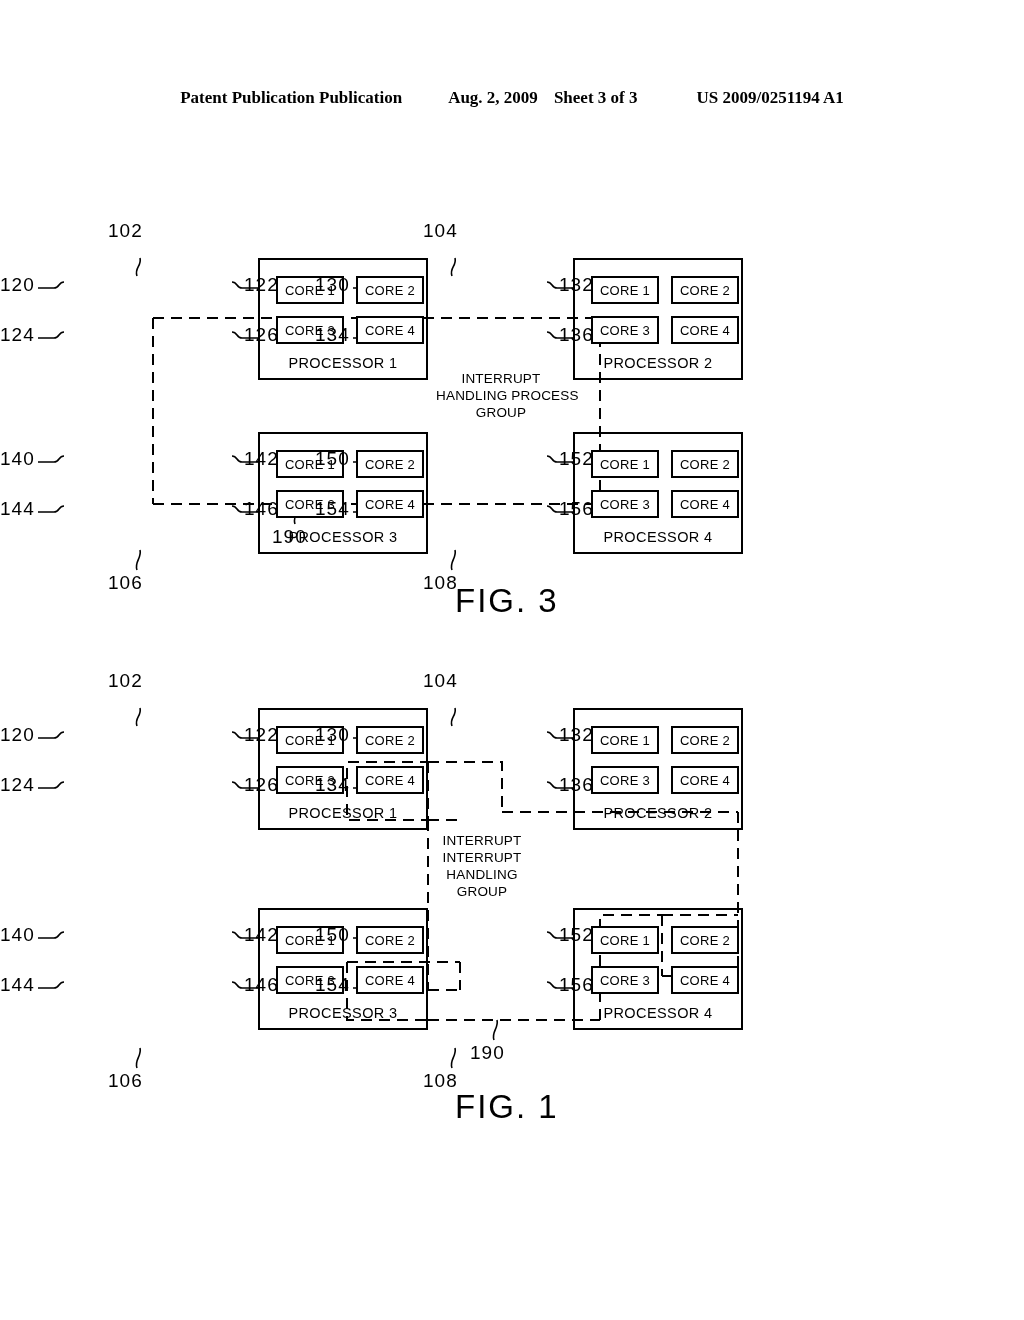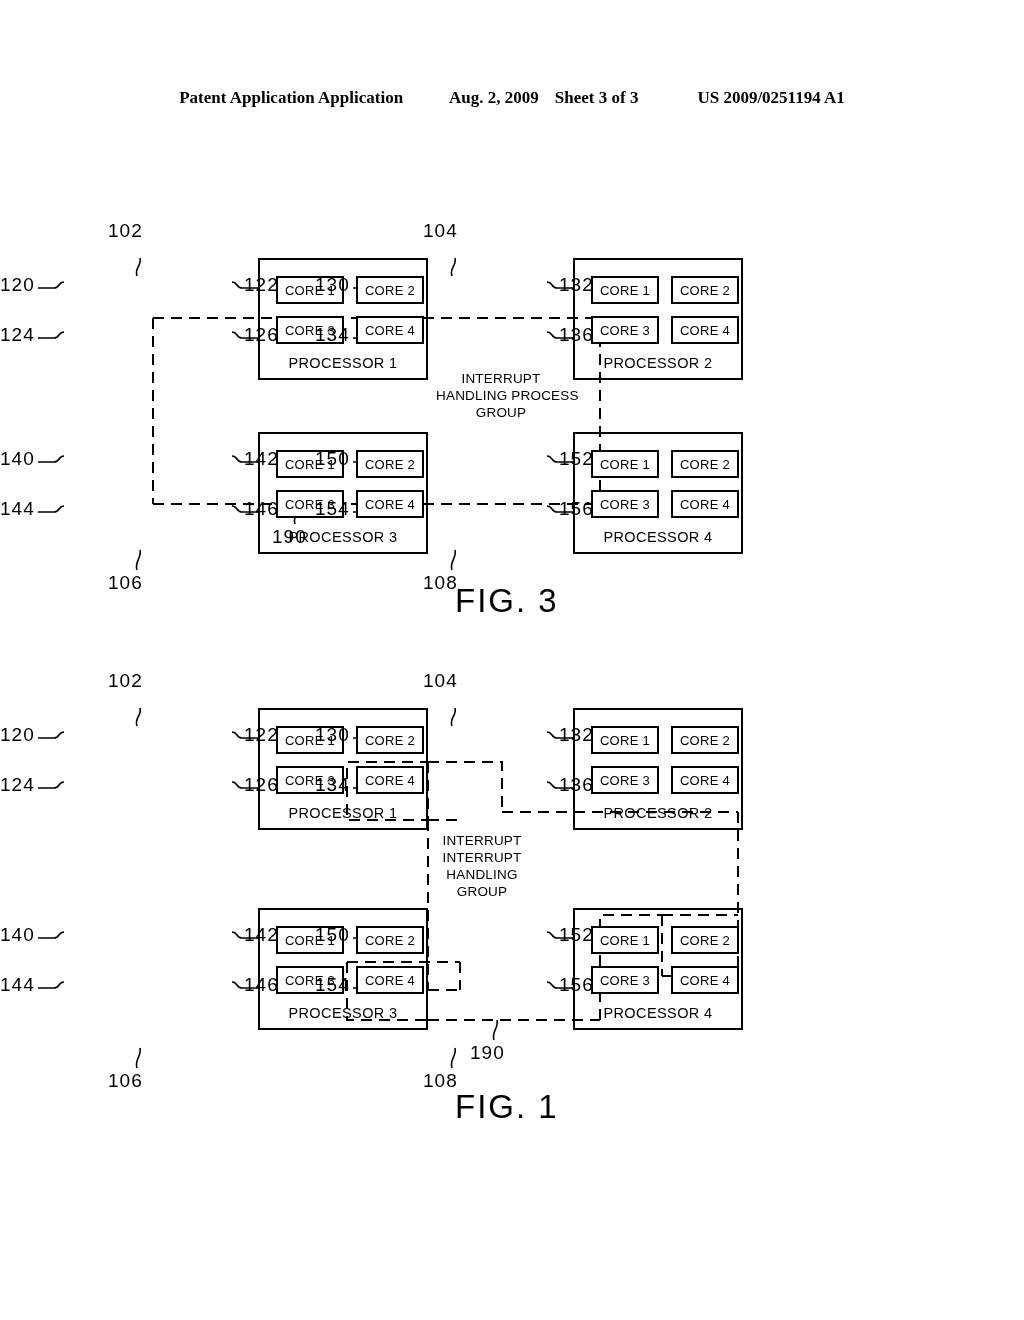--- a/index.html
+++ b/index.html
@@ -86,21 +86,21 @@
     fill:none;stroke:#000;stroke-width:2;
     stroke-dasharray:11 7;
     stroke-linecap:butt;
   }
   .lead{fill:none;stroke:#000;stroke-width:1.6;}
 </style>
 </head>
 <body>
 
 <div id="hdr">
-  <span class="h-pub">Patent Application Application</span>
+  <span class="h-pub">Patent Publication Publication</span>
   <span class="h-date">Aug. 2, 2009</span>
   <span class="h-sheet">Sheet 3 of 3</span>
   <span class="h-num">US 2009/0251194 A1</span>
 </div>
 
 <div id="fig3" class="figcanvas">
 
   <svg class="ovl" width="1024" height="460">
 
     <path class="dash" d="

